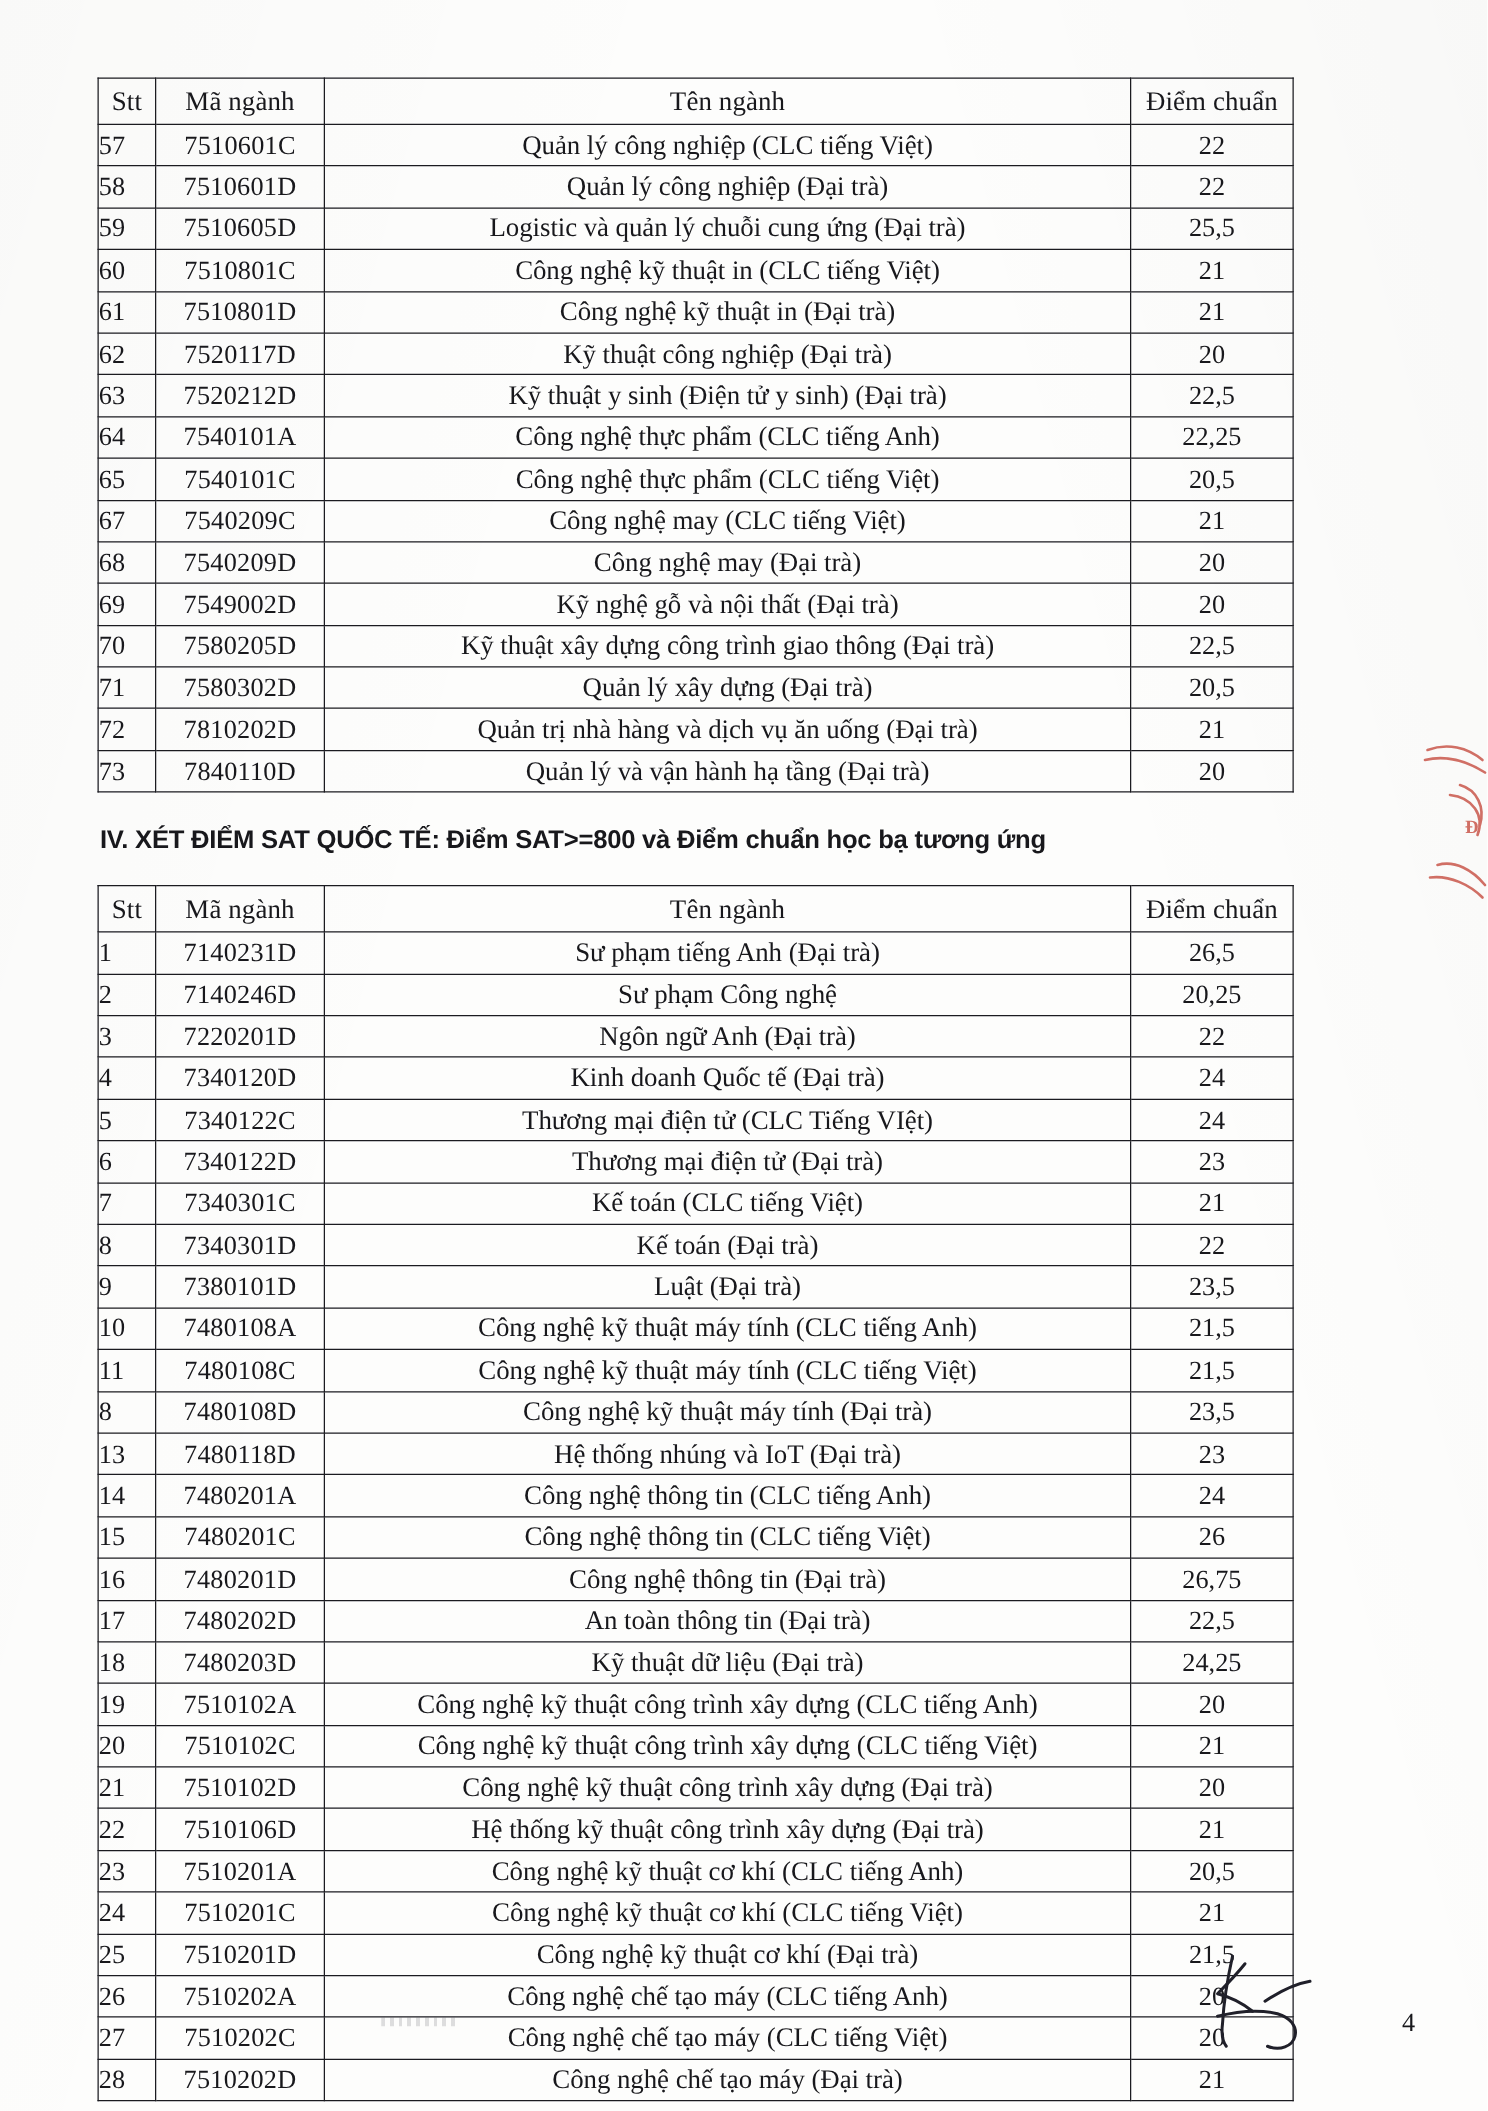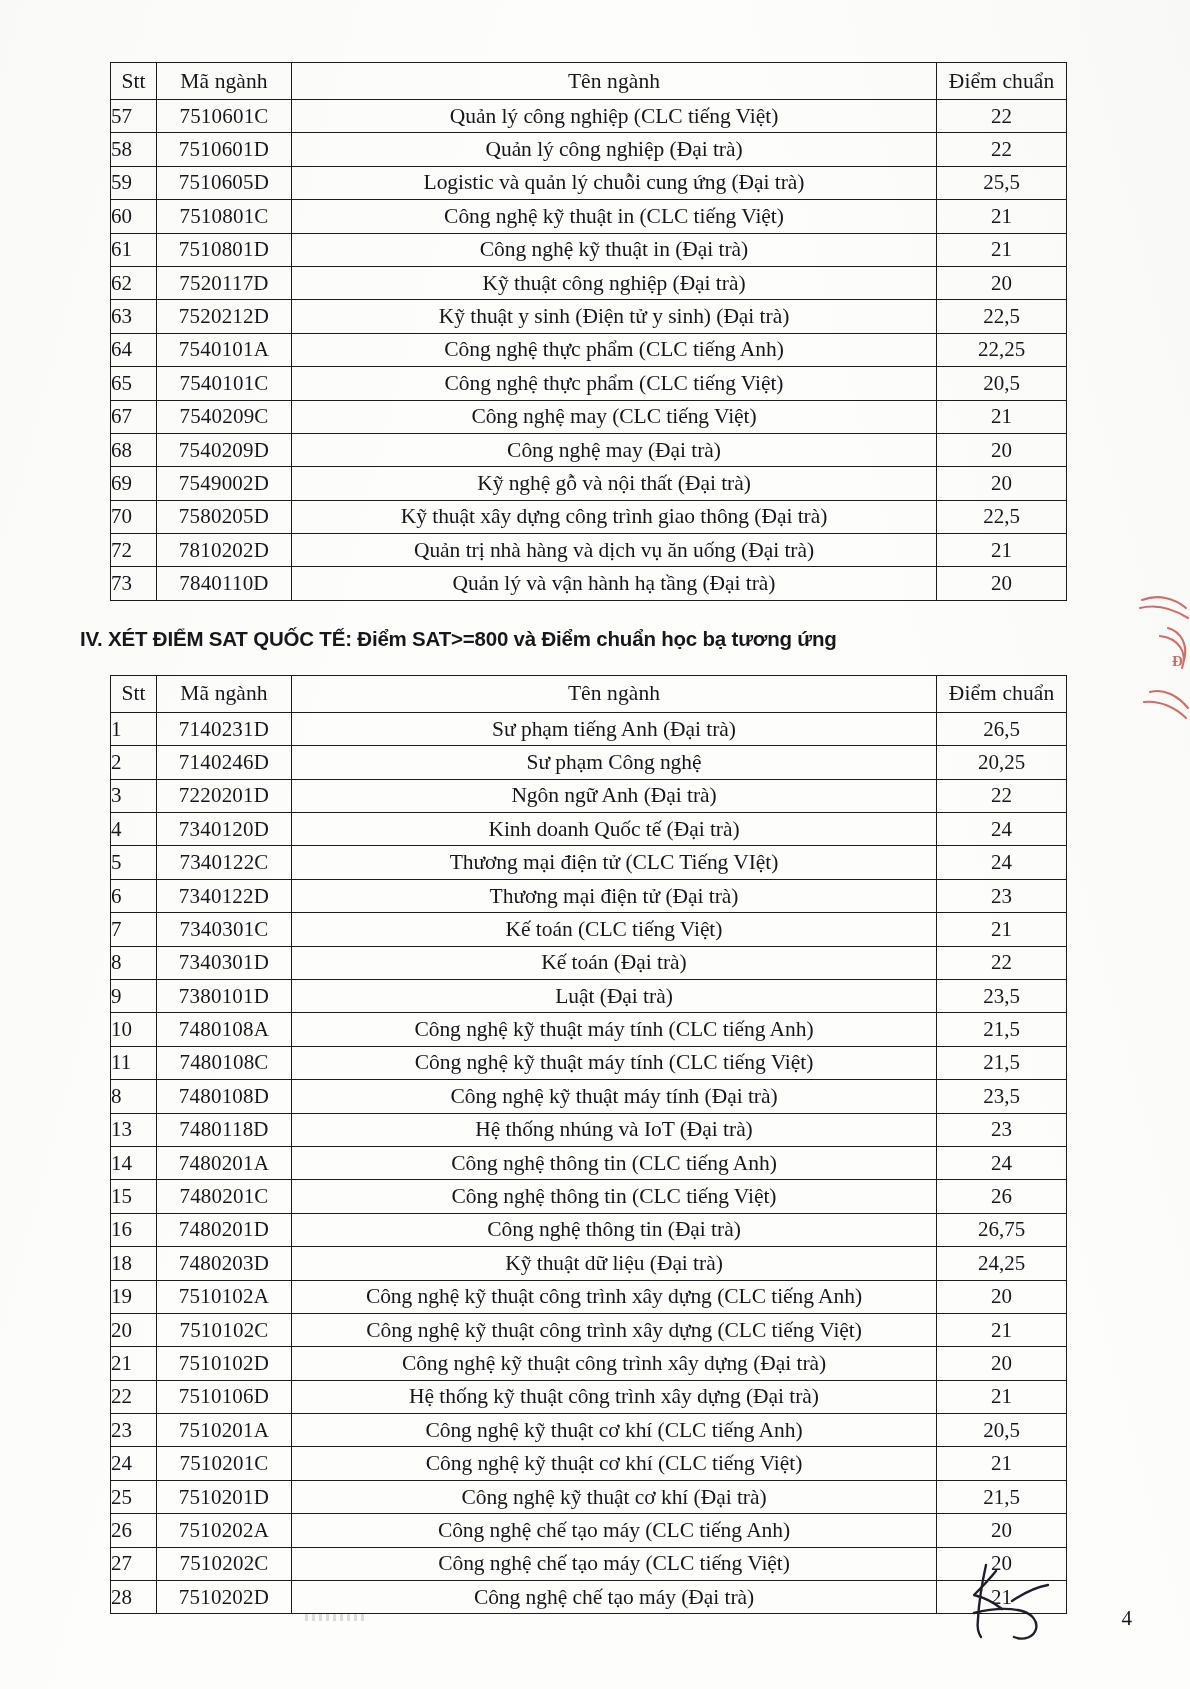--- a/index.html
+++ b/index.html
@@ -39,21 +39,20 @@
     left: 78px;
     top: 62px;
     width: 956px;
   }
 
   table.ds {
     border-collapse: collapse;
     width: 956px;
     table-layout: fixed;
     font-size: 21.5px;
-    margin-left: 32px;
   }
   table.ds td, table.ds th {
     border: 1.6px solid #1b1b20;
     padding: 0;
     vertical-align: middle;
     font-weight: normal;
   }
 
   col.c-stt    { width: 46px; }
   col.c-ma     { width: 135px; }
@@ -243,20 +242,26 @@
             <td class="ten">Kỹ nghệ gỗ và nội thất (Đại trà)</td>
             <td class="diem">20</td>
           </tr>
           <tr>
             <td class="stt">70</td>
             <td class="ma">7580205D</td>
             <td class="ten">Kỹ thuật xây dựng công trình giao thông (Đại trà)</td>
             <td class="diem">22,5</td>
           </tr>
           <tr>
+            <td class="stt">71</td>
+            <td class="ma">7580302D</td>
+            <td class="ten">Quản lý xây dựng (Đại trà)</td>
+            <td class="diem">20,5</td>
+          </tr>
+          <tr>
             <td class="stt">72</td>
             <td class="ma">7810202D</td>
             <td class="ten">Quản trị nhà hàng và dịch vụ ăn uống (Đại trà)</td>
             <td class="diem">21</td>
           </tr>
           <tr>
             <td class="stt">73</td>
             <td class="ma">7840110D</td>
             <td class="ten">Quản lý và vận hành hạ tầng (Đại trà)</td>
             <td class="diem">20</td>
@@ -372,20 +377,26 @@
             <td class="ten">Công nghệ thông tin (CLC tiếng Việt)</td>
             <td class="diem">26</td>
           </tr>
           <tr>
             <td class="stt">16</td>
             <td class="ma">7480201D</td>
             <td class="ten">Công nghệ thông tin (Đại trà)</td>
             <td class="diem">26,75</td>
           </tr>
           <tr>
+            <td class="stt">17</td>
+            <td class="ma">7480202D</td>
+            <td class="ten">An toàn thông tin (Đại trà)</td>
+            <td class="diem">22,5</td>
+          </tr>
+          <tr>
             <td class="stt">18</td>
             <td class="ma">7480203D</td>
             <td class="ten">Kỹ thuật dữ liệu (Đại trà)</td>
             <td class="diem">24,25</td>
           </tr>
           <tr>
             <td class="stt">19</td>
             <td class="ma">7510102A</td>
             <td class="ten">Công nghệ kỹ thuật công trình xây dựng (CLC tiếng Anh)</td>
             <td class="diem">20</td>

